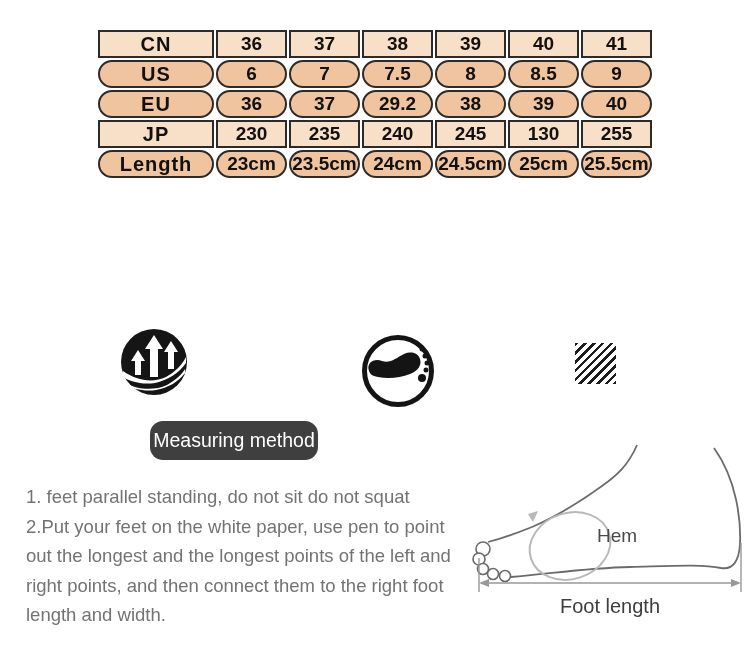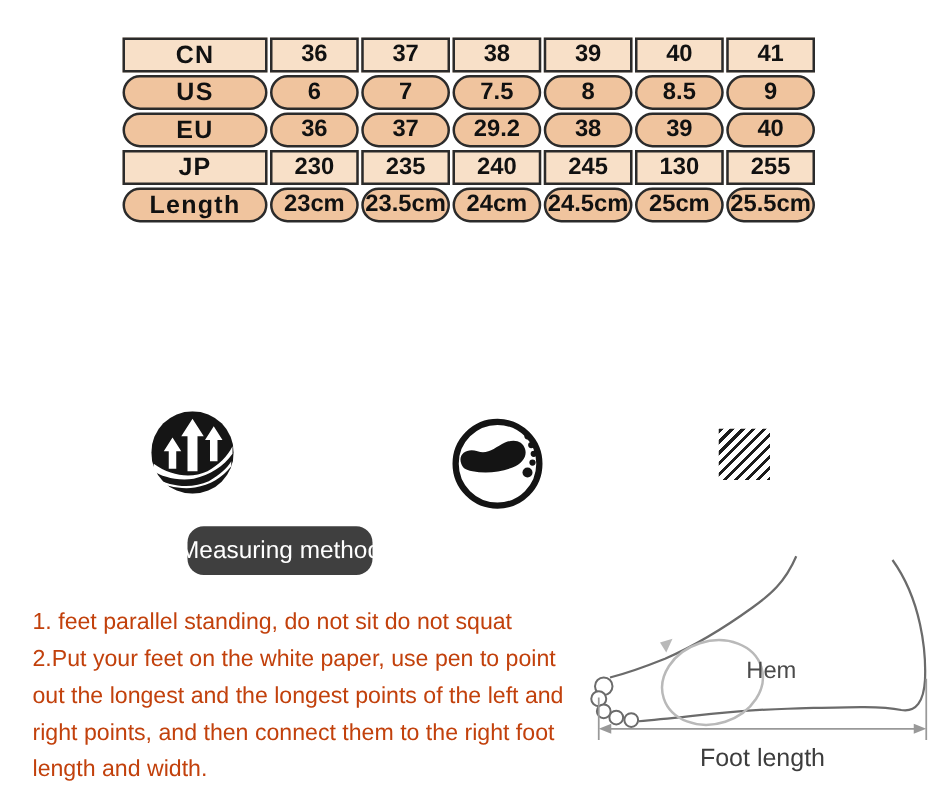--- a/index.html
+++ b/index.html
@@ -22,29 +22,29 @@
   tr.light td{background:var(--row-light,#f8e0c8);}
   tr.dark td{background:var(--row-dark,#f0c49e);border-radius:16px;}
   
   .icon-abs{position:absolute;}
   .hatch{
     position:absolute;left:575px;top:343px;width:41px;height:41px;background:#fff;
     background-image:repeating-linear-gradient(135deg,#1c1c1c 0 2.6px,rgba(0,0,0,0) 2.6px 6.2px);
   }
   
   .badge{
-    position:absolute;left:150px;top:421px;width:148px;height:39px;
+    position:absolute;left:150px;top:421px;width:168px;height:39px;
     background:var(--badge-bg,#3f3f3f);border-radius:13px;
     display:flex;align-items:center;justify-content:center;
     color:var(--badge-text,#fff);font-size:19.5px;white-space:nowrap;
   }
   
   .instructions{
     position:absolute;left:26px;top:482px;width:445px;
-    font-size:18.5px;line-height:29.5px;color:#c2410c;white-space:pre-line;
+    font-size:18.5px;line-height:29.5px;color:#737373;white-space:pre-line;
   }
   
   .foot-svg{position:absolute;left:470px;top:438px;}
   .diag-label{font-family:"Liberation Sans", sans-serif;}
 </style>
 </head>
 <body>
 
 <div class="canvas" style="--row-light: #f8e0c8; --row-dark: #f0c49e; --cell-border: #2b2b2b; --badge-bg: #3f3f3f; --badge-text: #ffffff;">
 

